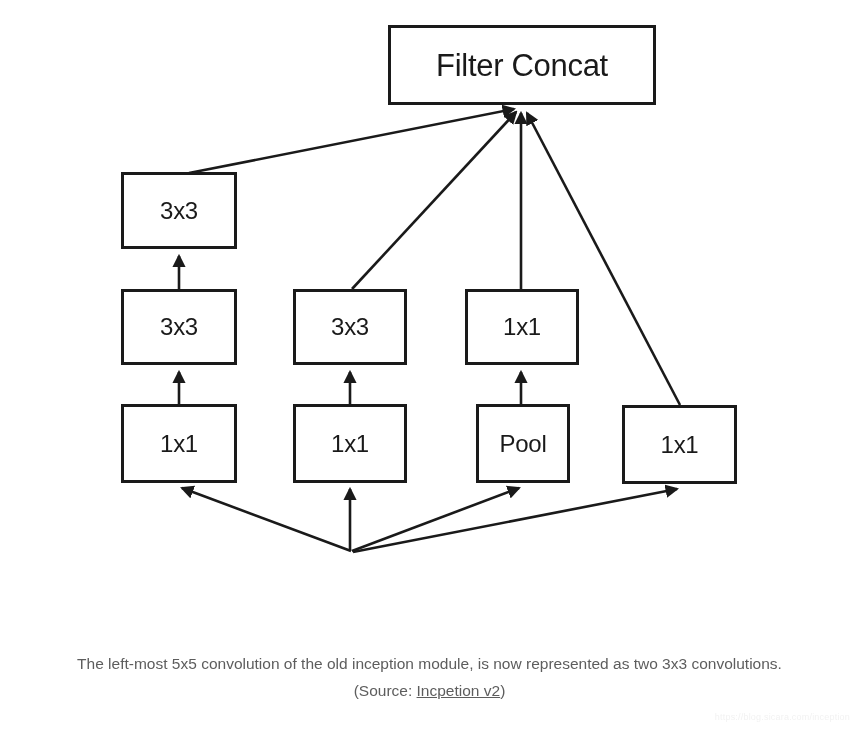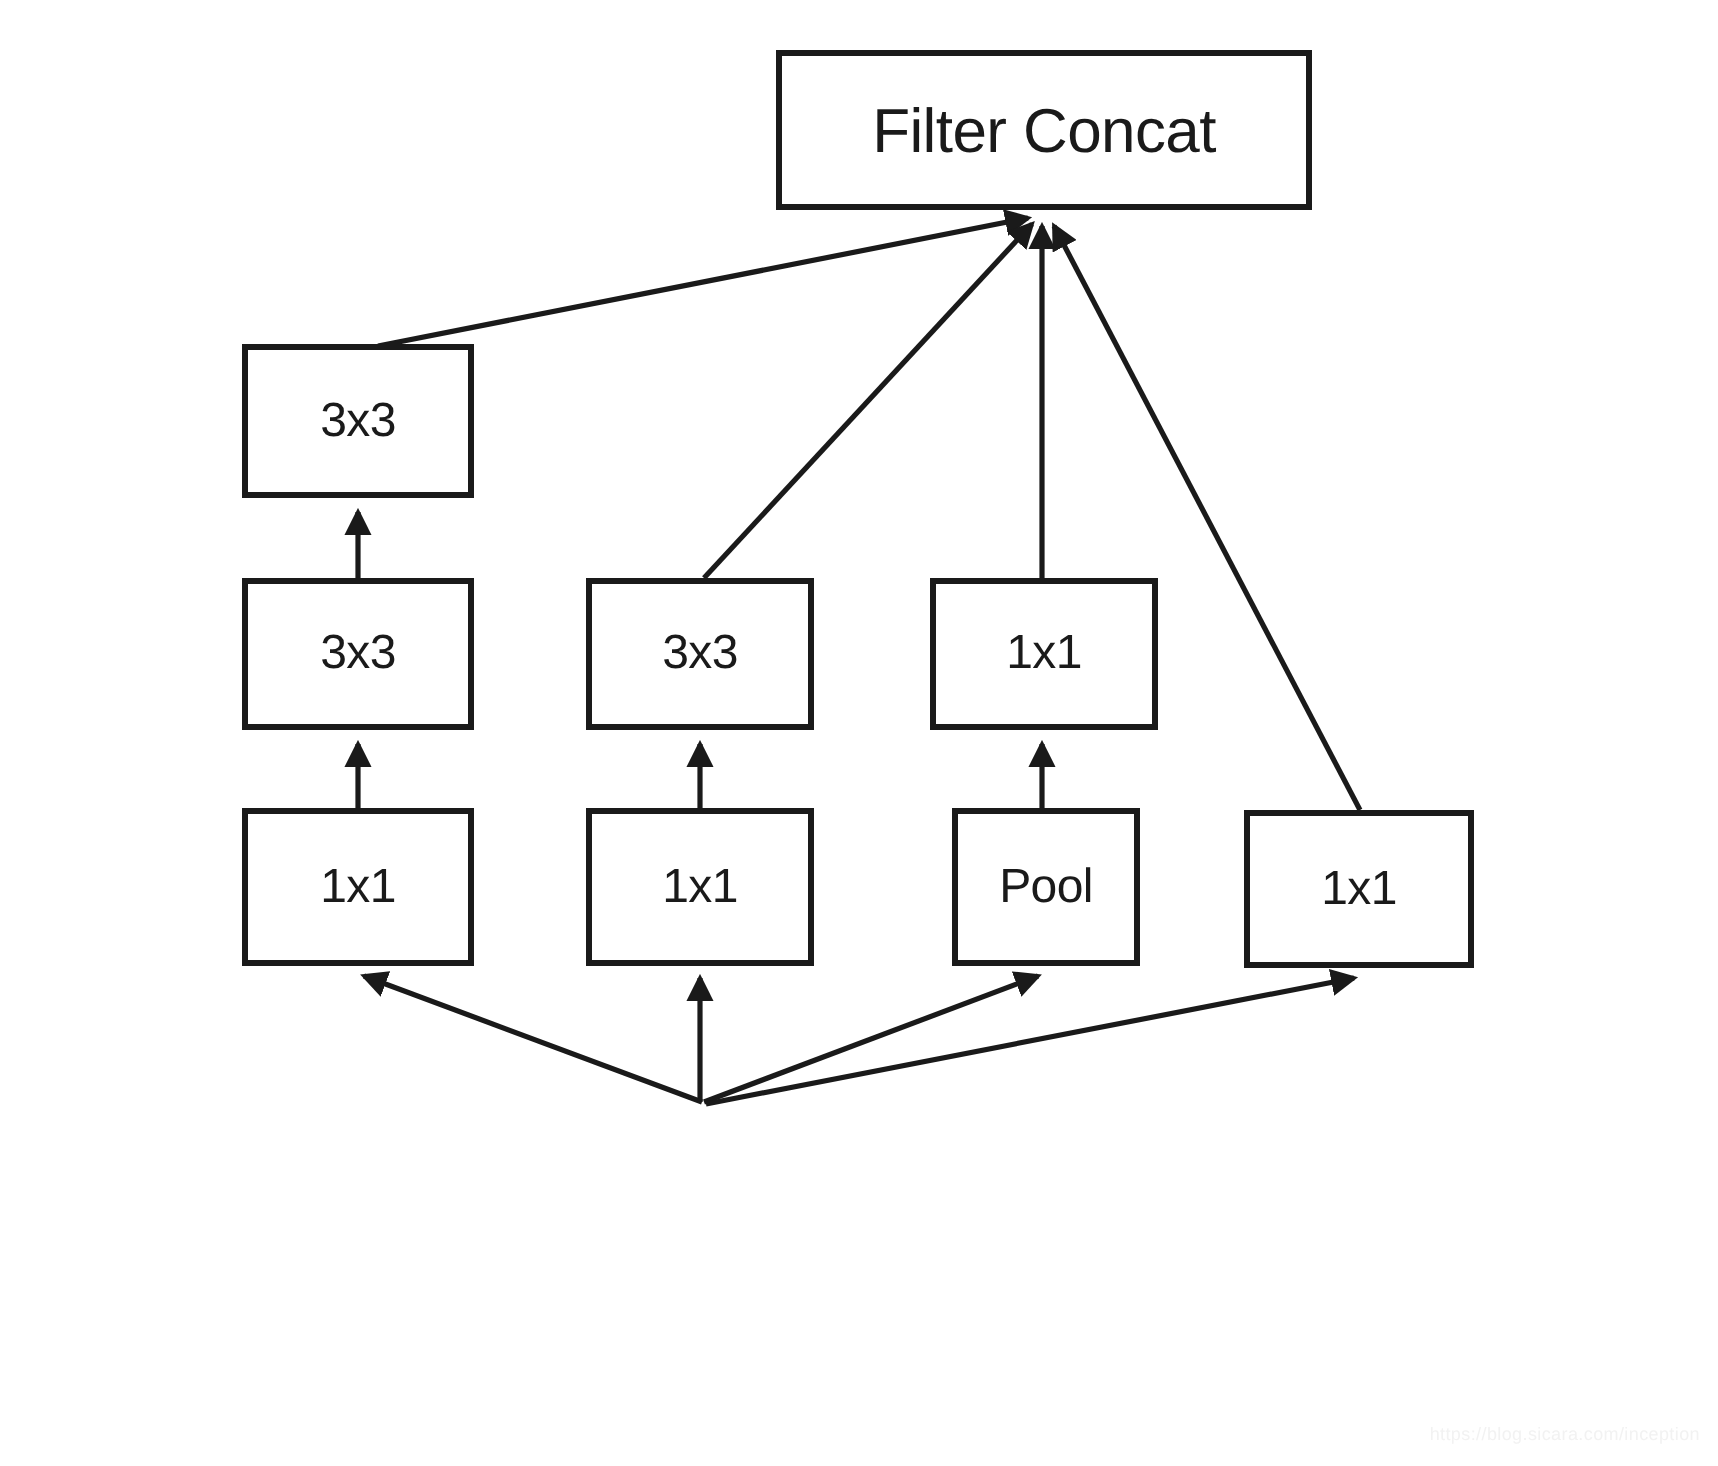--- a/index.html
+++ b/index.html
@@ -121,16 +121,20 @@
 
   <div class="node-box" style="left:293px; top:404px; width:114px; height:79px;">1x1</div>
 
   <div class="node-box" style="left:465px; top:289px; width:114px; height:76px;">1x1</div>
 
   <div class="node-box" style="left:466px; top:404px; width:94px; height:79px;margin-left:10px;">Pool</div>
 
   <div class="node-box" style="left:622px; top:405px; width:115px; height:79px;">1x1</div>
 
 
+  <div class="caption">
+    <span>The left-most 5x5 convolution of the old inception module, is now represented as two 3x3 convolutions.</span>
+    <span class="line2"><span>(Source: </span><span class="source-link">Incpetion v2</span><span>)</span></span>
+  </div>
 
   <div class="watermark">https://blog.sicara.com/inception</div>
 
 </div>
 
 </body></html>

